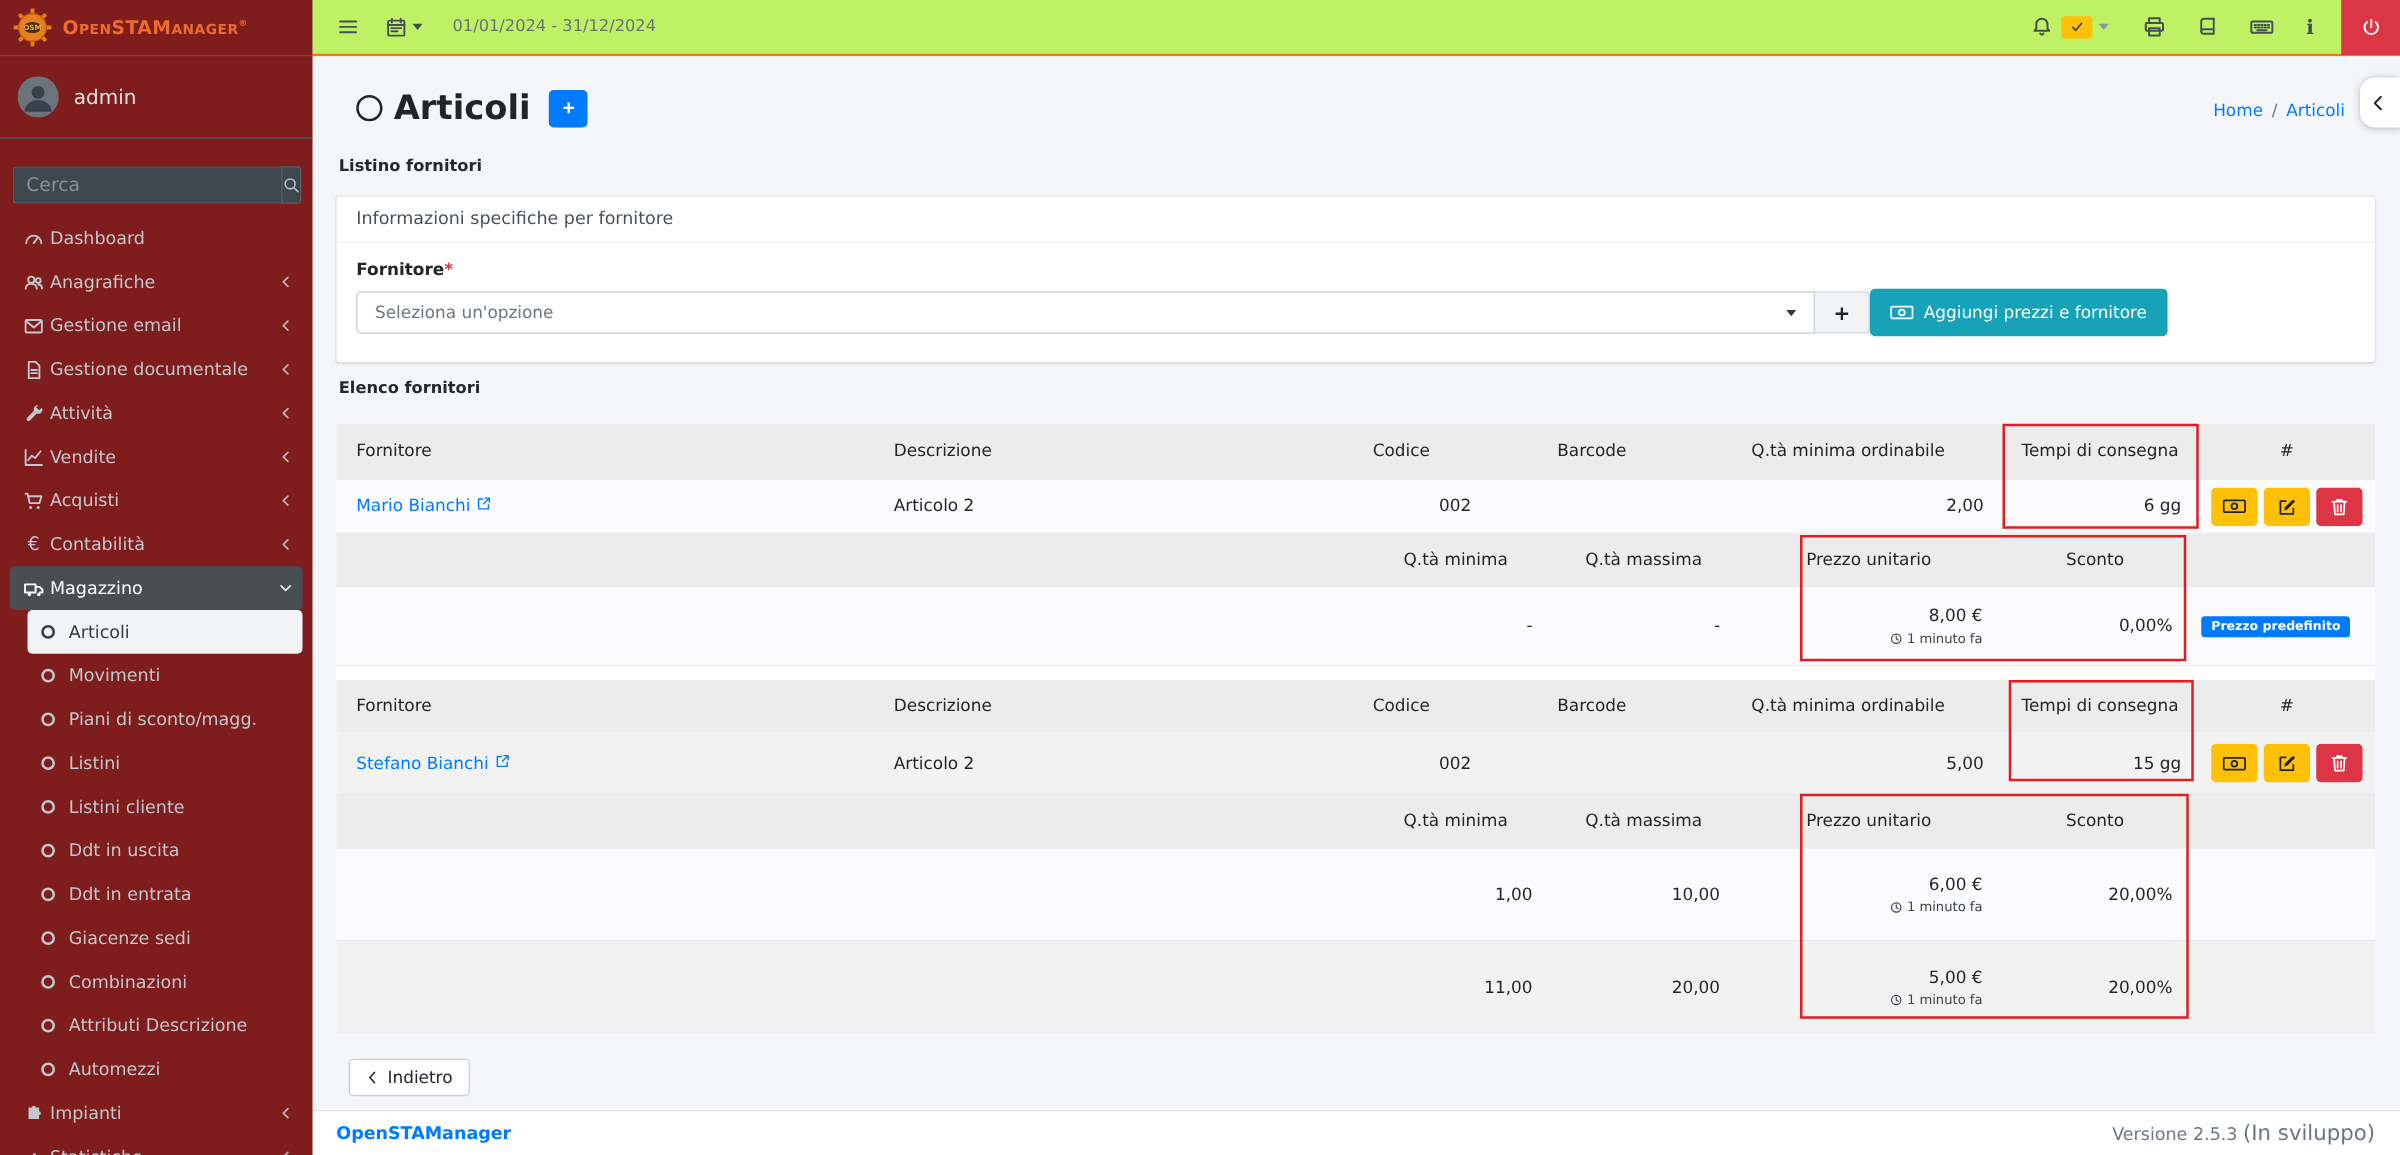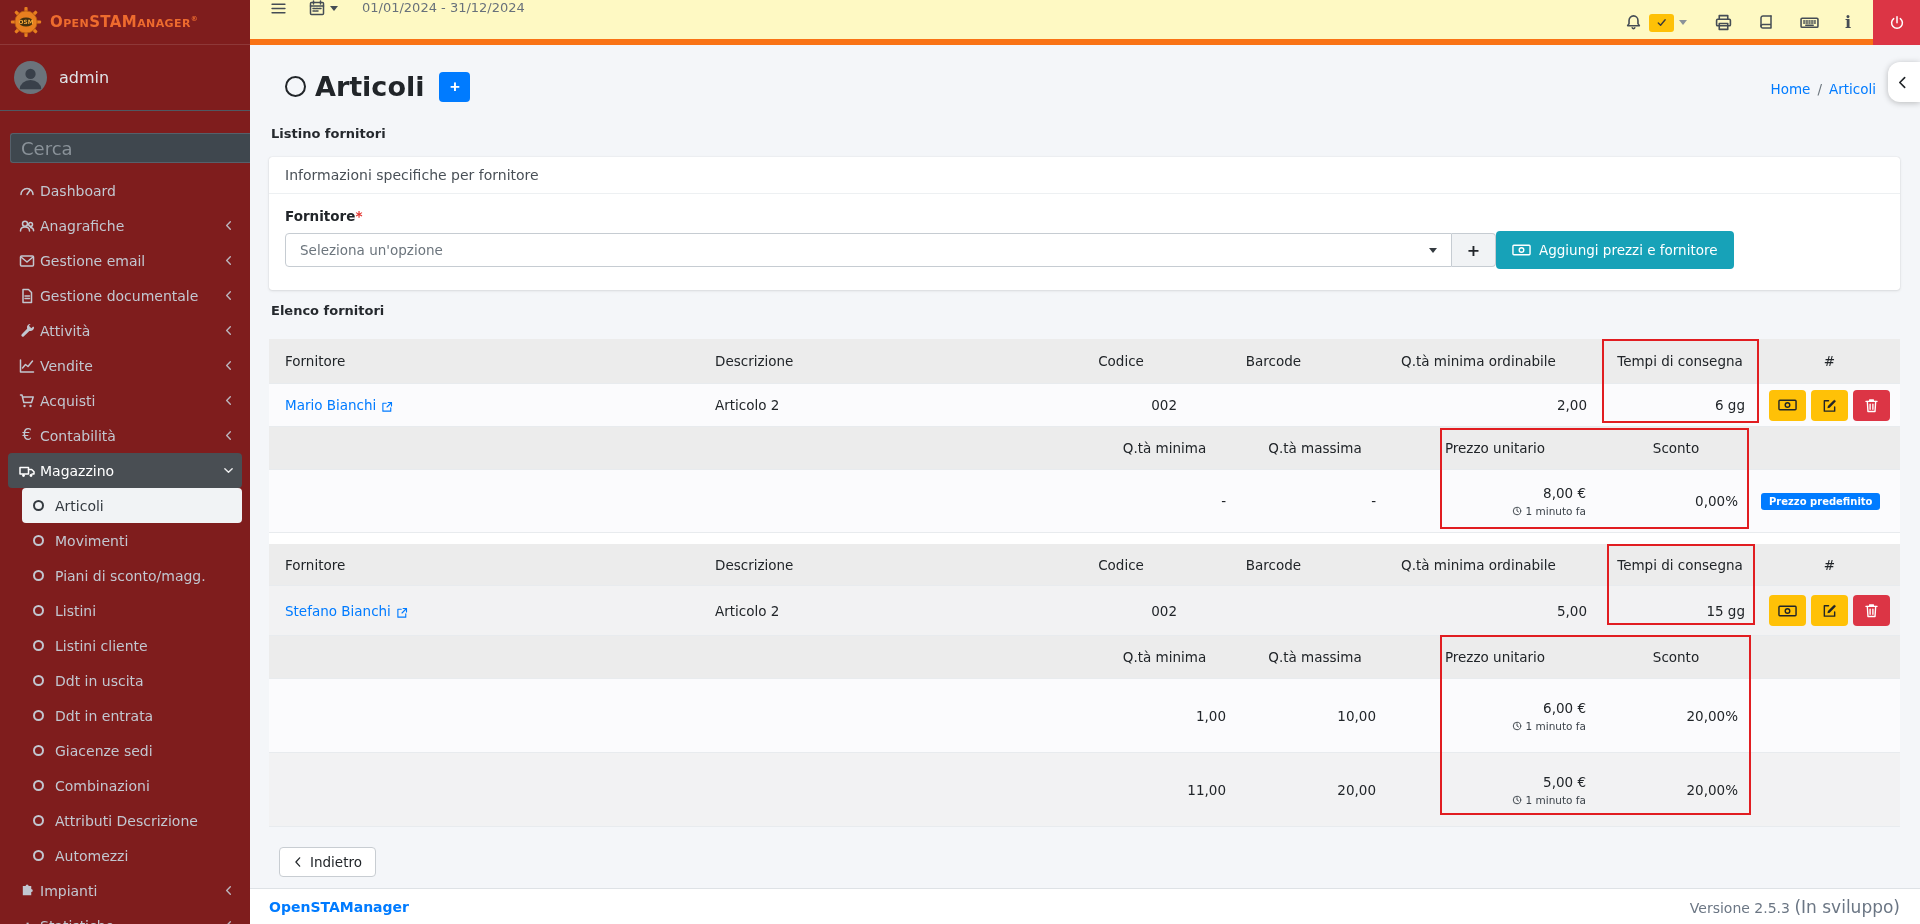--- a/index.html
+++ b/index.html
@@ -10,37 +10,37 @@
   .st{fill:none;stroke:currentColor;stroke-width:1.5;stroke-linecap:round;stroke-linejoin:round}
 
   
   .sidebar{width:250px;flex-shrink:0;background:#7f1d1d;color:#c2c7d0;display:flex;flex-direction:column;overflow:hidden;z-index:3}
   .brand{height:45px;display:flex;align-items:center;padding:0 10px;border-bottom:1px solid rgba(255,255,255,.12);flex-shrink:0}
   .brand-text{color:#ee6b2e;font-weight:700;font-size:15px;letter-spacing:.4px;font-variant:small-caps;margin-left:8px;white-space:nowrap}
   .brand-text sup{font-size:7px;color:#ee6b2e}
   .userpanel{display:flex;align-items:center;gap:12px;padding:16px 14px;border-bottom:1px solid #4f5962;flex-shrink:0}
   .username{color:#dfe3e7;font-size:16px}
   .searchrow{margin:22px 10px 0;display:flex;height:30px;flex-shrink:0}
-  .searchrow input{flex:1;background:#3f474e;border:1px solid #56606a;border-right:none;border-radius:3px 0 0 3px;color:#c2c7d0;font-size:18px;padding:0 10px;font-family:inherit;outline:none}
+  .searchrow input{flex:1;background:#3f474e;border:1px solid #56606a;border-right:none;border-radius:3px 0 0 3px;color:#c2c7d0;font-size:15px;padding:0 10px;font-family:inherit;outline:none}
   .searchrow input::placeholder{color:#8a9299}
   .searchbtn{width:32px;background:#3f474e;border:1px solid #56606a;border-radius:0 3px 3px 0;color:#b8bfc6;display:flex;align-items:center;justify-content:center;cursor:pointer}
   .menu{margin-top:10px;overflow:hidden;flex:1}
   .item{height:35px;display:flex;align-items:center;margin:0 8px;padding:0 8px 0 6px;border-radius:4px;cursor:pointer;font-size:14px;white-space:nowrap}
   .item .ic{width:26px;display:flex;justify-content:center;flex-shrink:0}
   .item .lbl{flex:1;overflow:hidden}
   .item .chev{color:inherit;opacity:.9}
   .item.open{background:#494e53;color:#fff}
   .subitem{height:35px;display:flex;align-items:center;margin:0 8px 0 22px;padding:0 8px 0 11px;border-radius:4px;cursor:pointer;font-size:14px;white-space:nowrap;color:#c2c7d0}
   .subitem .ring{width:11px;height:11px;border:2px solid currentColor;border-radius:50%;margin-right:11px;flex-shrink:0}
   .subitem.active{background:#f1f3f5;color:#343a40}
   .eur{font-size:15px;line-height:1}
 
   
   .main{flex:1;display:flex;flex-direction:column;min-width:0}
-  .navbar{height:45px;background:#fef9c3;border-bottom:6px solid #f97316;display:flex;align-items:flex-start;padding-left:20px;flex-shrink:0;color:#454d55}
+  .navbar{height:45px;background:#bef264;border-bottom:2px solid #f97316;display:flex;align-items:center;padding-left:20px;flex-shrink:0;color:#454d55}
   .nav-ic{display:flex;align-items:center;justify-content:center;cursor:pointer;color:#454d55}
   .datetext{color:#68717b;font-size:13px;margin-left:24px;cursor:pointer}
   .caret{width:0;height:0;border-left:4px solid transparent;border-right:4px solid transparent;border-top:5px solid #454d55;display:inline-block}
   .navright{margin-left:auto;display:flex;align-items:center;height:45px}
   .okbadge{width:25px;height:18px;background:#fec107;border-radius:3px;display:flex;align-items:center;justify-content:center;color:#3b3b3b;cursor:pointer}
   .powerbtn{width:47px;height:45px;background:#dc3545;color:#fff;display:flex;align-items:center;justify-content:center;border:none;cursor:pointer}
   .info-i{font-family:"DejaVu Serif","Liberation Serif",serif;font-weight:900;font-size:16px;cursor:pointer}
 
   .content{flex:1;position:relative;background:#f4f6f9;overflow:hidden}
 
@@ -70,21 +70,21 @@
   .thead{background:#ececec}
   .grayrow{background:#f2f2f3}
   .h45{height:45px}.h43{height:43px}.h63{height:63px}.h42{height:42px}.h50{height:50px}.h74{height:74px}
   .gaprow{height:11px;background:#fff}
   .cell{overflow:hidden;white-space:nowrap;font-size:13.5px;color:#212529}
   .ta-l{padding-left:16px;text-align:left}
   .ta-r{text-align:right;padding-right:14px}
   .ta-c{text-align:center}
   .mc1{width:430px}.mc2{width:352px}.mc3{width:140px}.mc4{width:165px}.mc5{width:245px}.mc6{width:158px}.mc7{width:141px}
   .sc1{width:820px}.sc2{width:151px}.sc3{width:150px}.sc4{width:210px}.sc5{width:152px}.sc6{width:148px}
-  .suplink{color:#007bff;text-decoration:none;display:inline-flex;align-items:flex-end;gap:5px;cursor:pointer}
+  .suplink{color:#007bff;text-decoration:none;display:inline-flex;align-items:flex-start;gap:5px;cursor:pointer}
   .pcell{display:flex;flex-direction:column;align-items:flex-end;justify-content:center;gap:4px;padding-right:14px;height:100%}
   .ptime{font-size:10.5px;color:#3c434a;display:flex;align-items:center;gap:4px}
   .badge{background:#007bff;color:#fff;font-size:10px;padding:3px 8px;border-radius:3px;font-weight:600;display:inline-block}
   .badgecell{padding-left:9px}
   .actions{display:flex;justify-content:center;gap:5px}
   .abtn{width:37px;height:31px;border-radius:4px;border:none;display:flex;align-items:center;justify-content:center;cursor:pointer}
   .abtn.warn{background:#ffc107;color:#212529}
   .abtn.del{background:#dc3545;color:#fff}
   .annot{position:absolute;border:2px solid #e11d21;z-index:4;pointer-events:none}
 

